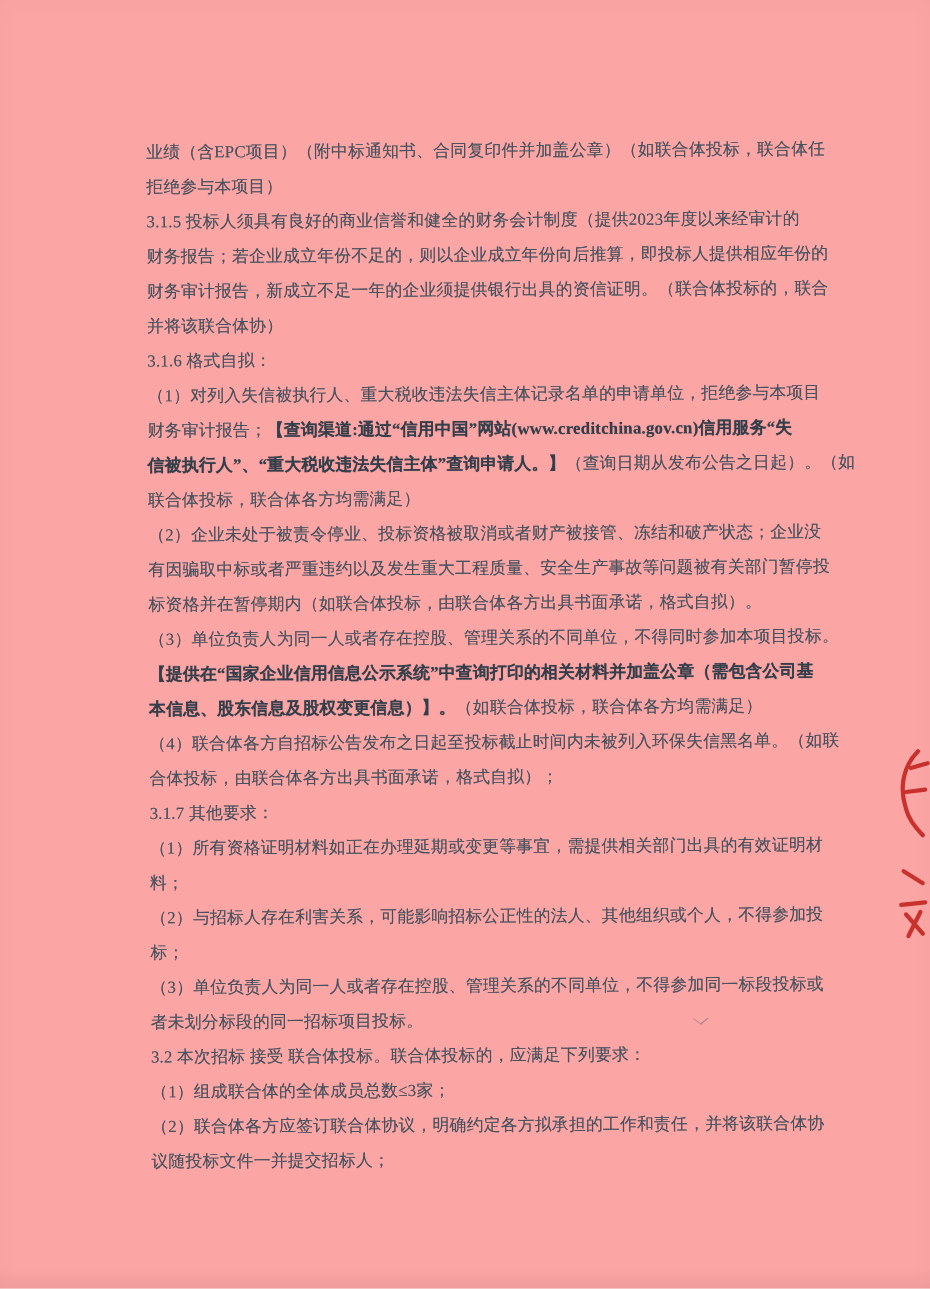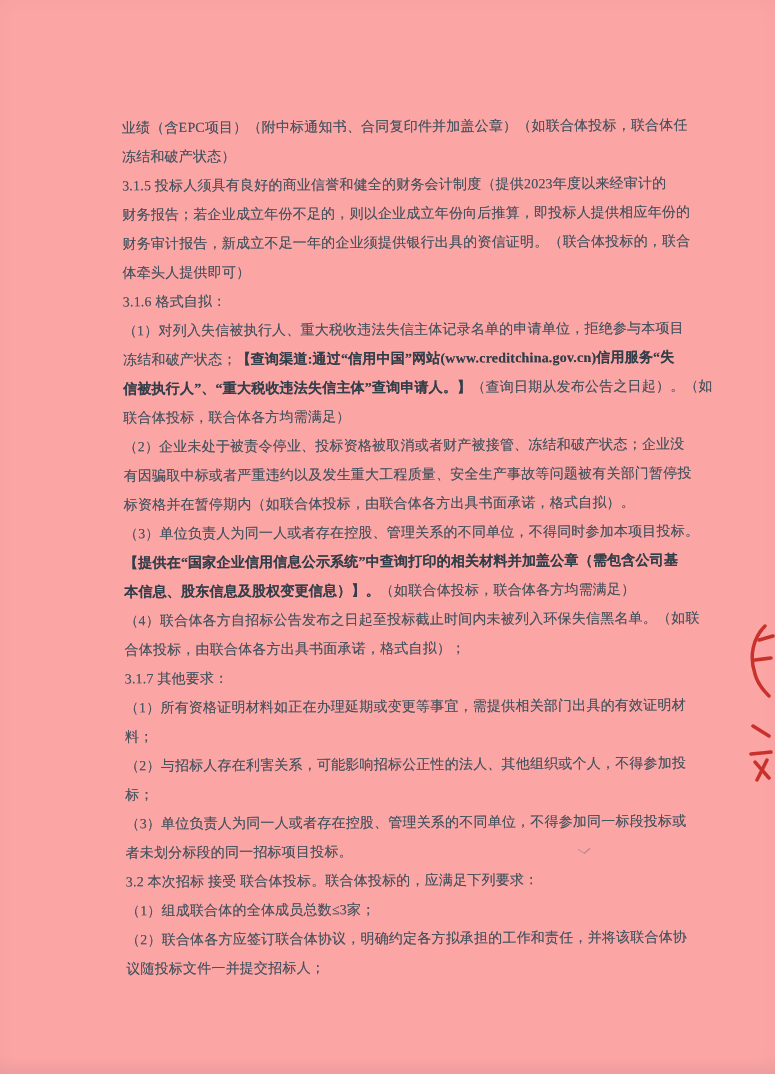--- a/index.html
+++ b/index.html
@@ -64,28 +64,28 @@
     background: linear-gradient(to bottom, rgba(0,0,0,0) 0%, rgba(0,0,0,0.04) 100%);
   }
 </style>
 </head>
 <body>
 
 <div class="sheet">
 
   <div class="text-block" id="doc-lines">
       <div class="line"><span>业绩（含EPC项目）（附中标通知书、合同复印件并加盖公章）（如联合体投标，联合体任</span></div>
-      <div class="line"><span>冻结和破产状态）</span></div>
+      <div class="line"><span>拒绝参与本项目）</span></div>
       <div class="line"><span>3.1.5 投标人须具有良好的商业信誉和健全的财务会计制度（提供2023年度以来经审计的</span></div>
       <div class="line"><span>财务报告；若企业成立年份不足的，则以企业成立年份向后推算，即投标人提供相应年份的</span></div>
       <div class="line"><span>财务审计报告，新成立不足一年的企业须提供银行出具的资信证明。（联合体投标的，联合</span></div>
-      <div class="line"><span>体牵头人提供即可）</span></div>
+      <div class="line"><span>并将该联合体协）</span></div>
       <div class="line"><span>3.1.6 格式自拟：</span></div>
       <div class="line"><span>（1）对列入失信被执行人、重大税收违法失信主体记录名单的申请单位，拒绝参与本项目</span></div>
-      <div class="line"><span>冻结和破产状态；</span><span class="bold">【查询渠道:通过“信用中国”网站(www.creditchina.gov.cn)信用服务“失</span></div>
+      <div class="line"><span>财务审计报告；</span><span class="bold">【查询渠道:通过“信用中国”网站(www.creditchina.gov.cn)信用服务“失</span></div>
       <div class="line"><span class="bold">信被执行人”、“重大税收违法失信主体”查询申请人。】</span><span>（查询日期从发布公告之日起）。（如</span></div>
       <div class="line"><span>联合体投标，联合体各方均需满足）</span></div>
       <div class="line"><span>（2）企业未处于被责令停业、投标资格被取消或者财产被接管、冻结和破产状态；企业没</span></div>
       <div class="line"><span>有因骗取中标或者严重违约以及发生重大工程质量、安全生产事故等问题被有关部门暂停投</span></div>
       <div class="line"><span>标资格并在暂停期内（如联合体投标，由联合体各方出具书面承诺，格式自拟）。</span></div>
       <div class="line"><span>（3）单位负责人为同一人或者存在控股、管理关系的不同单位，不得同时参加本项目投标。</span></div>
       <div class="line"><span class="bold">【提供在“国家企业信用信息公示系统”中查询打印的相关材料并加盖公章（需包含公司基</span></div>
       <div class="line"><span class="bold">本信息、股东信息及股权变更信息）】。</span><span>（如联合体投标，联合体各方均需满足）</span></div>
       <div class="line"><span>（4）联合体各方自招标公告发布之日起至投标截止时间内未被列入环保失信黑名单。（如联</span></div>
       <div class="line"><span>合体投标，由联合体各方出具书面承诺，格式自拟）；</span></div>

